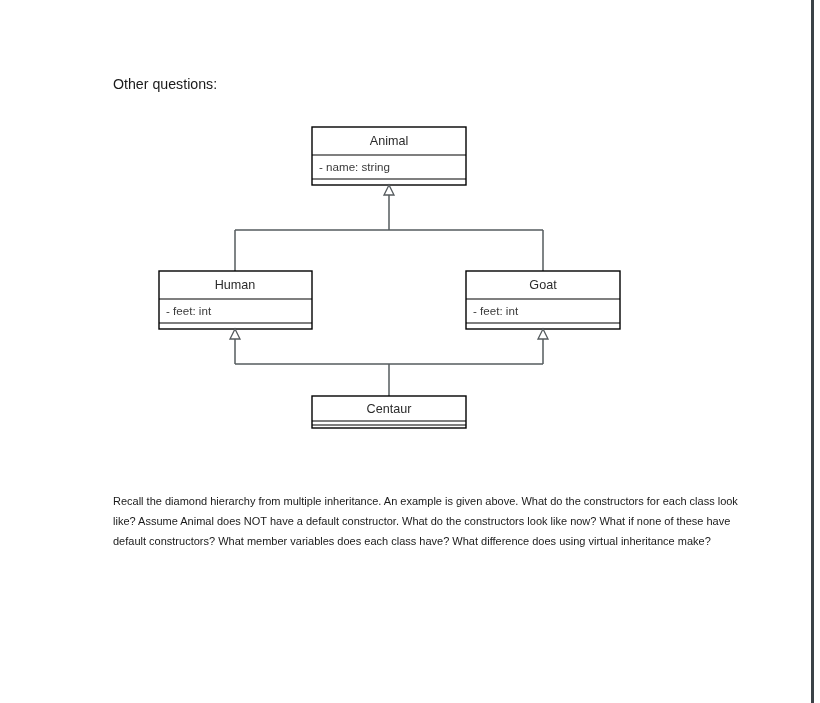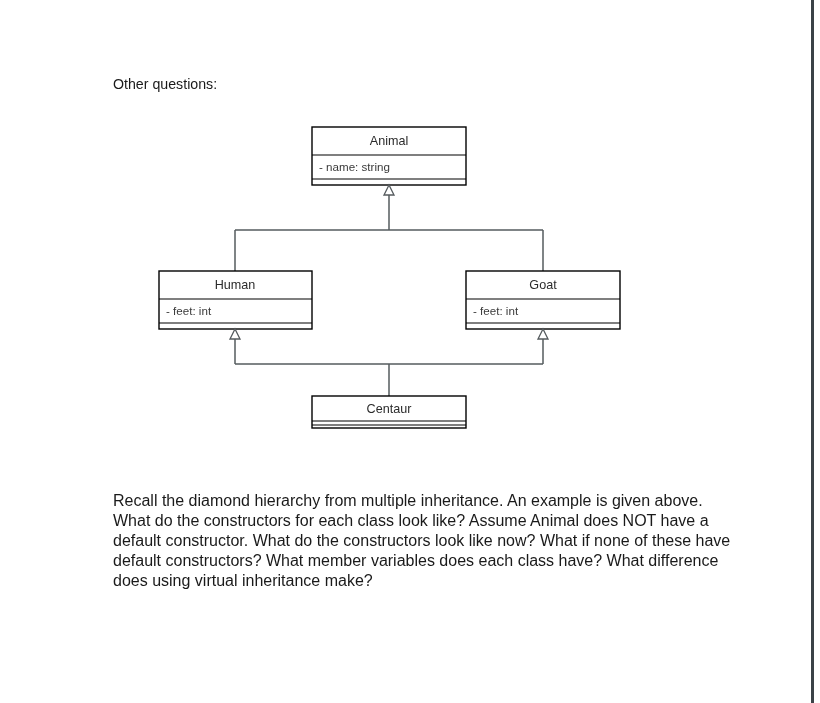--- a/index.html
+++ b/index.html
@@ -54,21 +54,21 @@
     left: 94px;
     top: 75px;
     font-size: 14.2px;
     line-height: 18px;
     white-space: nowrap;
   }
   #paragraph {
     left: 94px;
     top: 491px;
     width: 626px;
-    font-size: 16px;
+    font-size: 11px;
     line-height: 20.1px;
     text-align: left;
   }
 
   
   #diagram {
     position: absolute;
     left: 0;
     top: 0;
     width: 812px;

